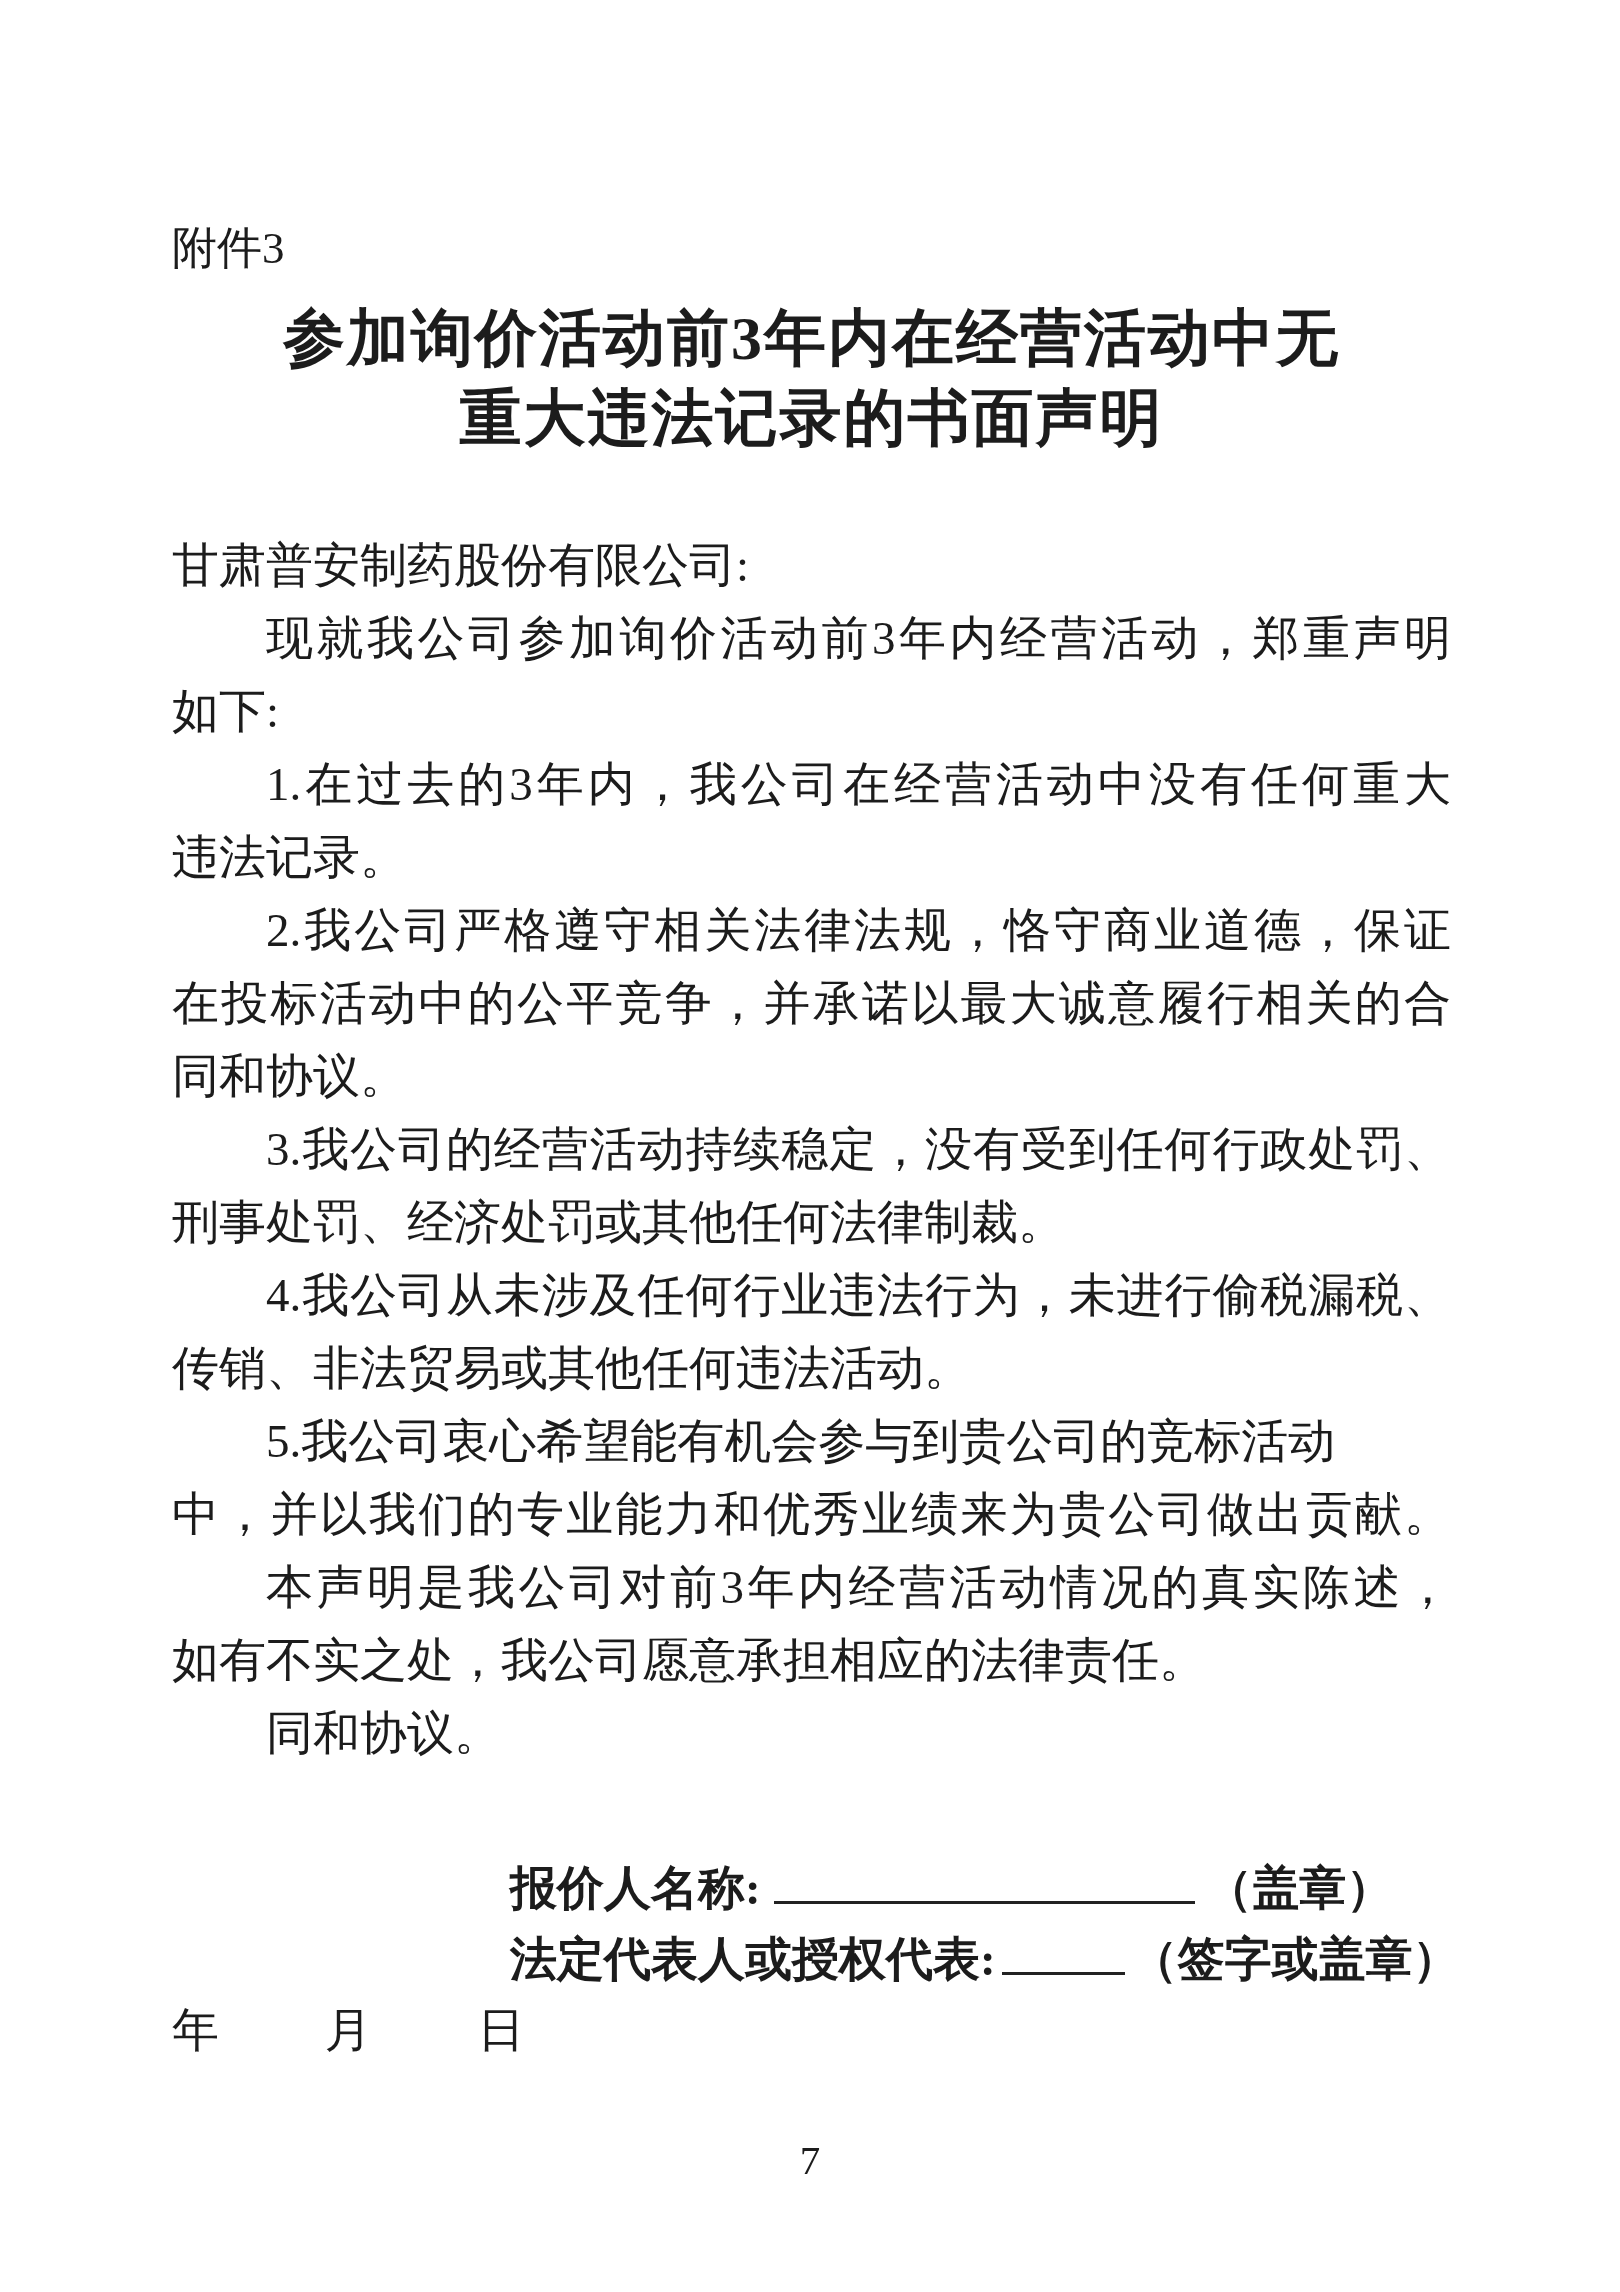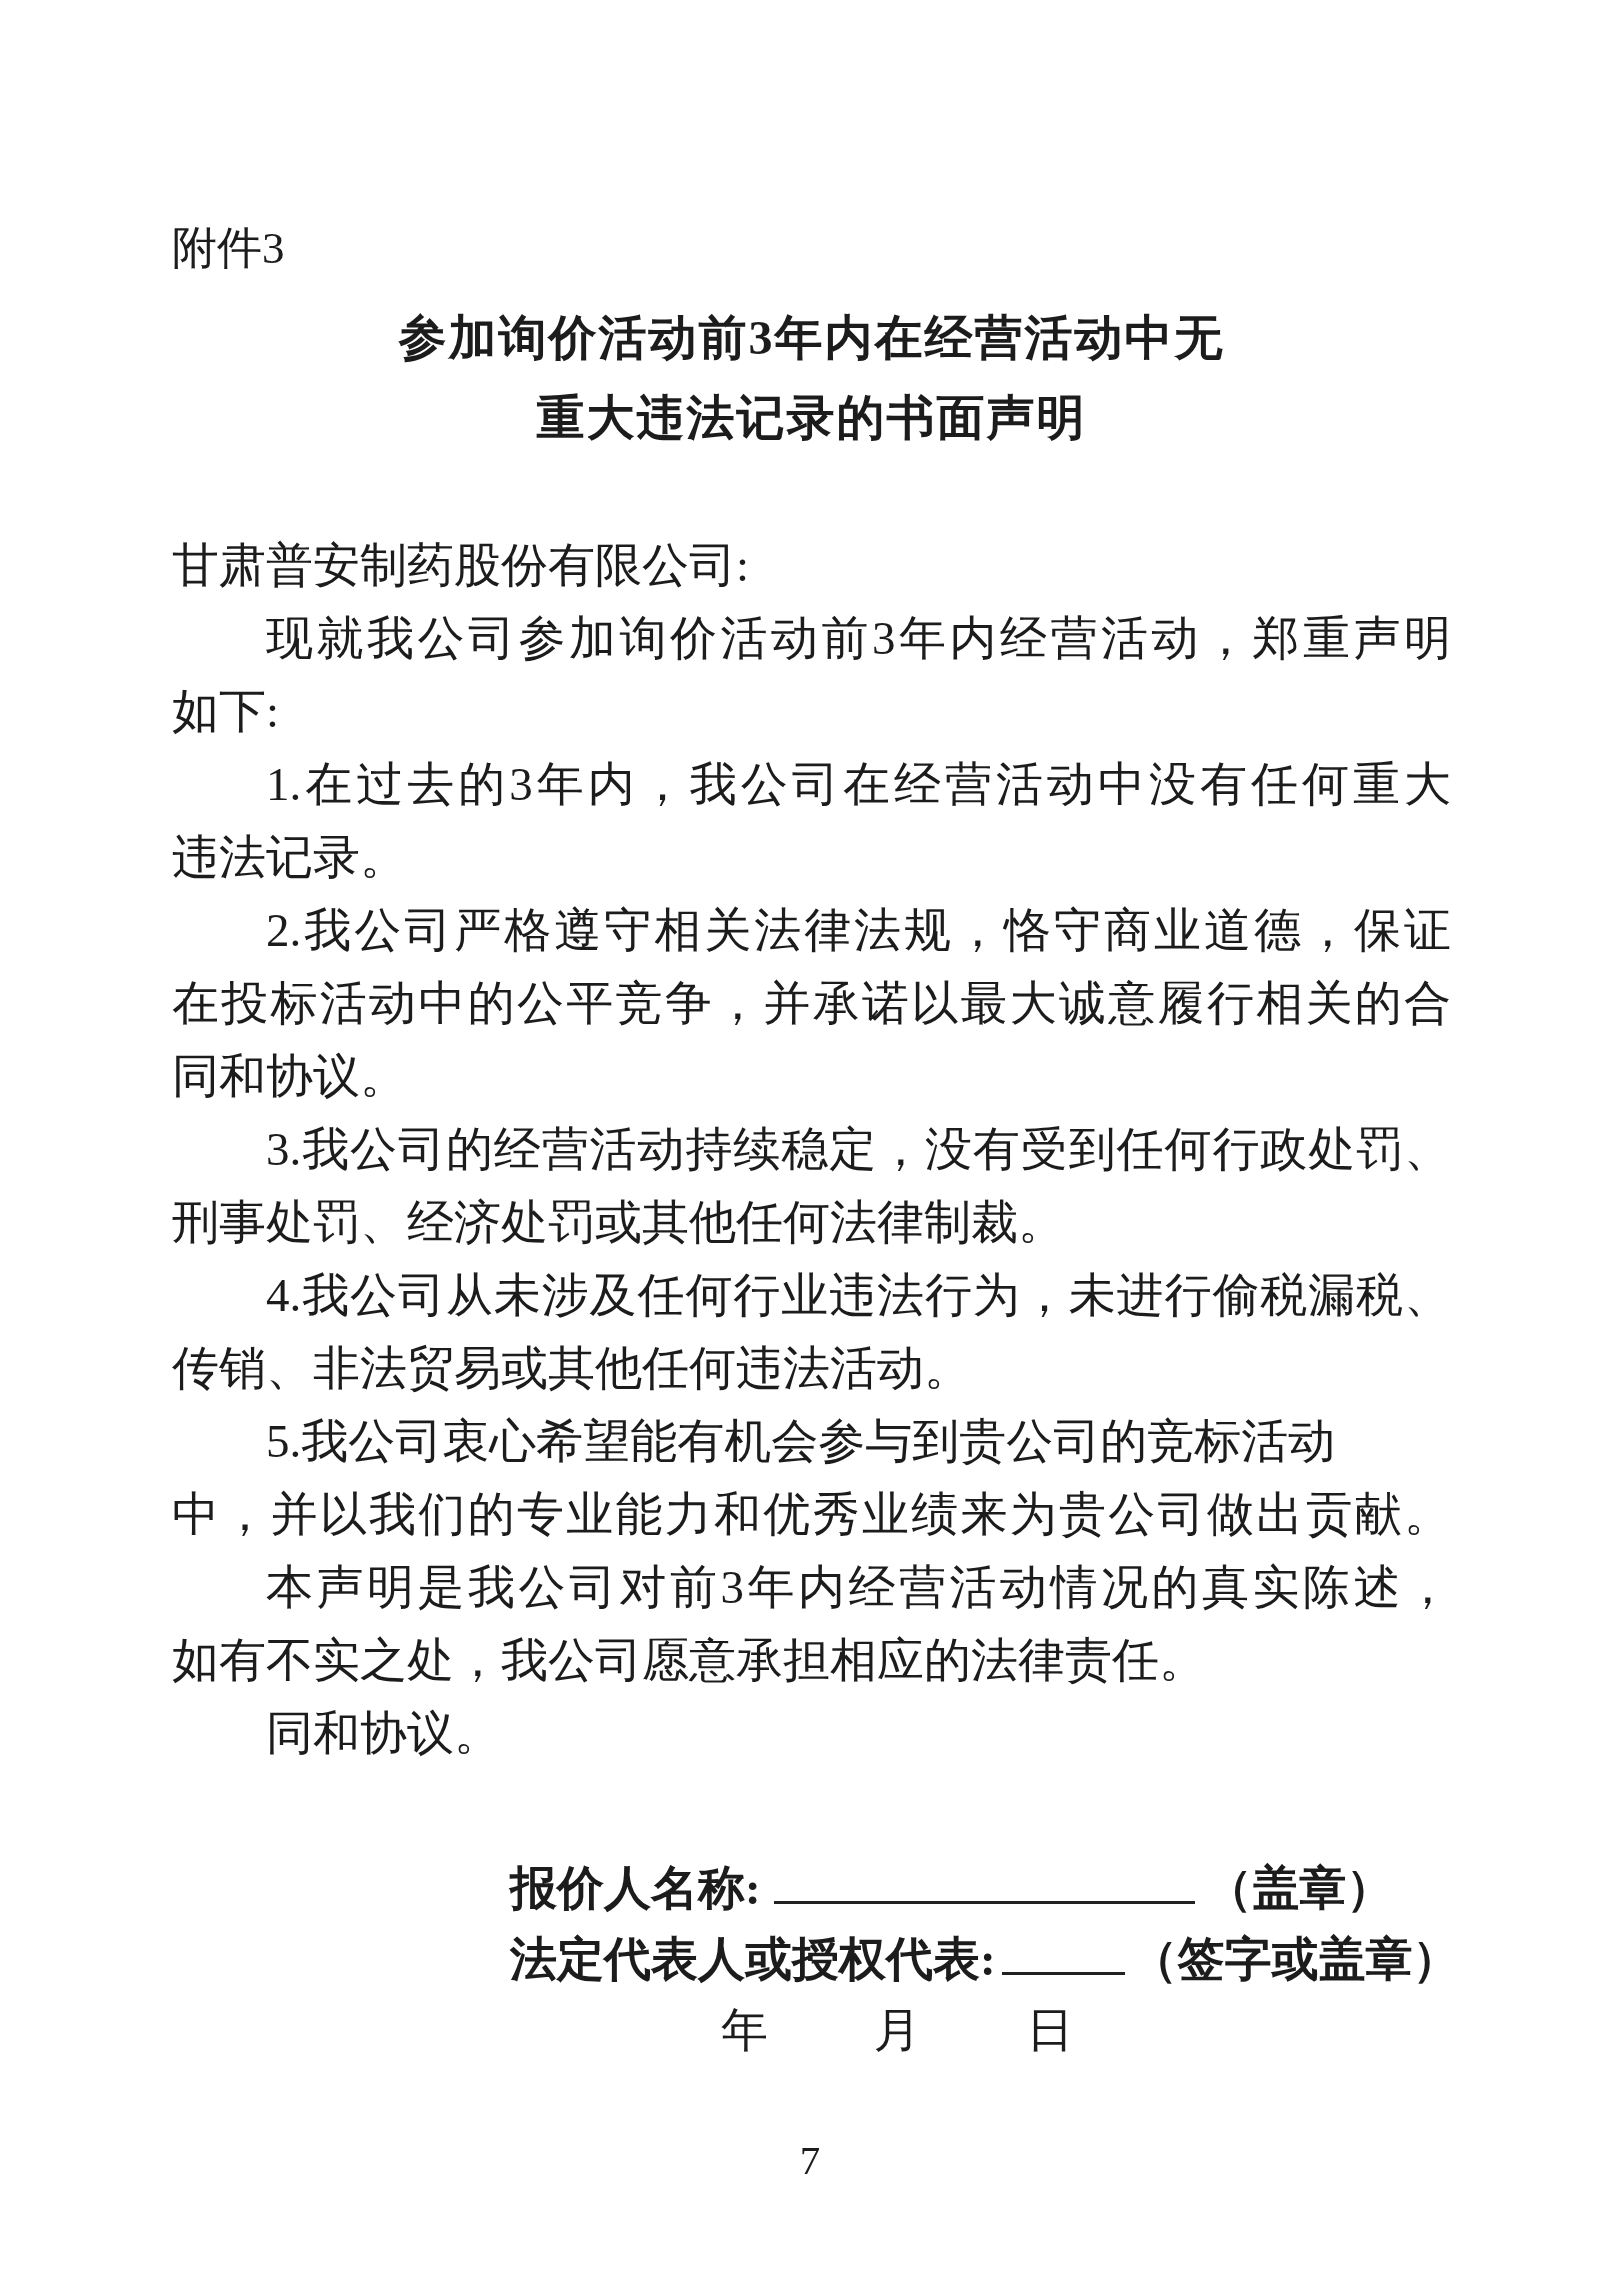--- a/index.html
+++ b/index.html
@@ -25,21 +25,21 @@
   }
   .attachment {
     margin-top: 221px;
     font-size: 45px;
     line-height: 55px;
   }
   .title {
     margin-top: 21.6px;
     text-align: center;
     font-weight: bold;
-    font-size: 48px;
+    font-size: 62px;
     line-height: 80px;
     letter-spacing: 2px;
   }
   .docbody {
     margin-top: 71px;
   }
   .bline {
     font-size: 47px;
     line-height: 73px;
     height: 73px;
@@ -67,21 +67,20 @@
   .blank {
     display: inline-block;
     border-bottom: 3.9px solid #222222;
     height: 37px;
     vertical-align: baseline;
   }
   .blank.long  { width: 421px; margin: 0 9.8px 0 13.7px; }
   .blank.short { width: 123px; margin: 0 5.9px 0 5.9px; }
   .date-row {
     height: 71px;
-    margin-left: 549px;
     white-space: nowrap;
   }
   .date-row .date-part { margin-right: 94px; }
   .date-row .date-part:last-child { margin-right: 0; }
   .page-number {
     position: absolute;
     left: 0;
     right: 0;
     top: 2137px;
     text-align: center;

